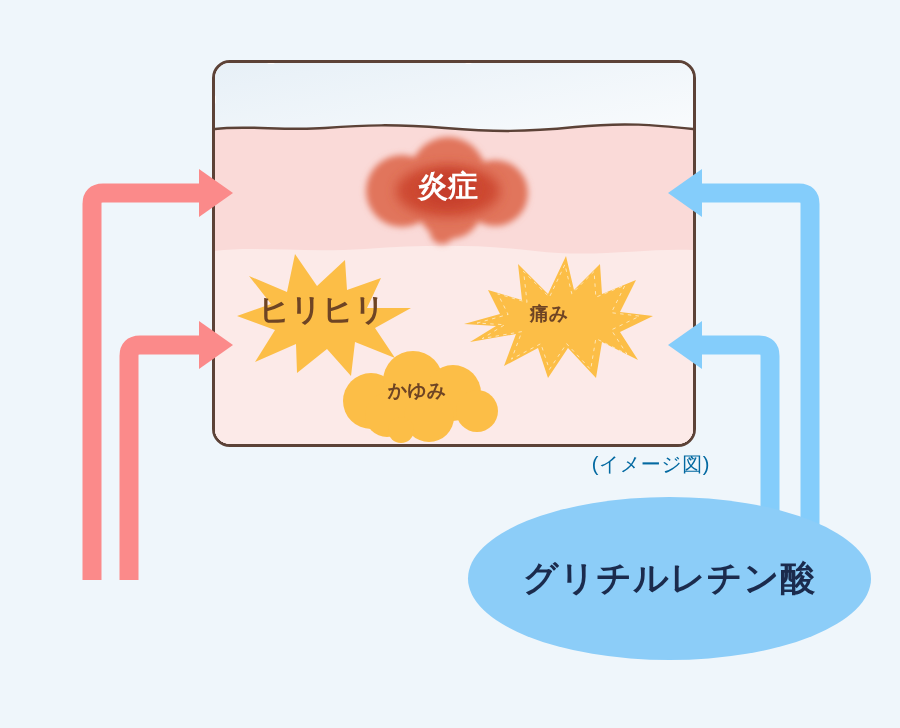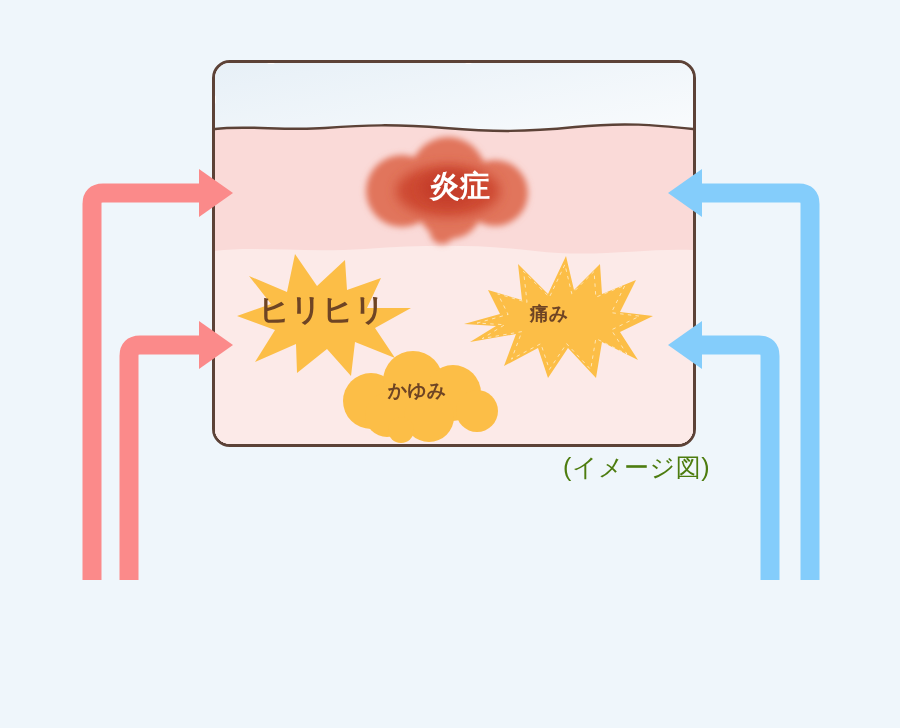--- a/index.html
+++ b/index.html
@@ -38,22 +38,22 @@
     line-height: 1;
   }
   .label-inflammation { font-size: 30px; color: #FFFFFF; }
   .label-symptom { font-size: 31px; color: #6E4424; }
   .label-pain, .label-itch { font-size: 19px; }
 
   .caption {
     position: absolute;
     top: 451px;
     right: 190px;
-    font-size: 25px;
-    color: #4d7c0f;
+    font-size: 20px;
+    color: #0369a1;
     letter-spacing: 0.5px;
   }
 
   
   .arrows { position: absolute; left: 0; top: 0; pointer-events: none; }
 
   
   .bubble {
     position: absolute;
     border-radius: 50%;
@@ -129,21 +129,21 @@
         <circle cx="42" cy="50" r="28"></circle>
         <circle cx="84" cy="30" r="30"></circle>
         <circle cx="124" cy="42" r="28"></circle>
         <circle cx="148" cy="60" r="21"></circle>
         <circle cx="58" cy="64" r="22"></circle>
         <circle cx="100" cy="66" r="25"></circle>
         <circle cx="72" cy="79" r="13"></circle>
       </g>
     </svg>
 
-    <span class="label label-inflammation" style="left:233px; top:123px;margin-left:12px;">炎症</span>
+    <span class="label label-inflammation" style="left:233px; top:123px;">炎症</span>
     <span class="label label-symptom" style="left:107px; top:246px;">ヒリヒリ</span>
     <span class="label label-symptom label-pain" style="left:334px; top:250px;">痛み</span>
     <span class="label label-symptom label-itch" style="left:202px; top:327px;">かゆみ</span>
 
     <span class="border-gap" style="left:52px; top:-3px; width:8px; height:4px;"></span>
     <span class="border-gap" style="left:250px; top:-3px; width:7px; height:4px;"></span>
     <span class="border-gap" style="left:-3px; top:32px; width:4px; height:9px;"></span>
   </div>
 
   <div class="caption">(イメージ図)</div>
@@ -162,14 +162,17 @@
     <g>
       <path d="M 810 580 L 810 204 Q 810 193 799 193 L 701 193" fill="none" stroke="#84CDFB" stroke-width="19" stroke-linejoin="round"></path>
       <polygon points="702,169 702,217 668,193" fill="#84CDFB"></polygon>
     </g>
     <g>
       <path d="M 770 580 L 770 356 Q 770 345 759 345 L 701 345" fill="none" stroke="#84CDFB" stroke-width="19" stroke-linejoin="round"></path>
       <polygon points="702,321 702,369 668,345" fill="#84CDFB"></polygon>
     </g>
   </svg>
 
+  <div class="bubble bubble-glycyrrhetinic">
+    <span class="bubble-label">グリチルレチン酸</span>
+  </div>
 
 </div>
 
 </body></html>

